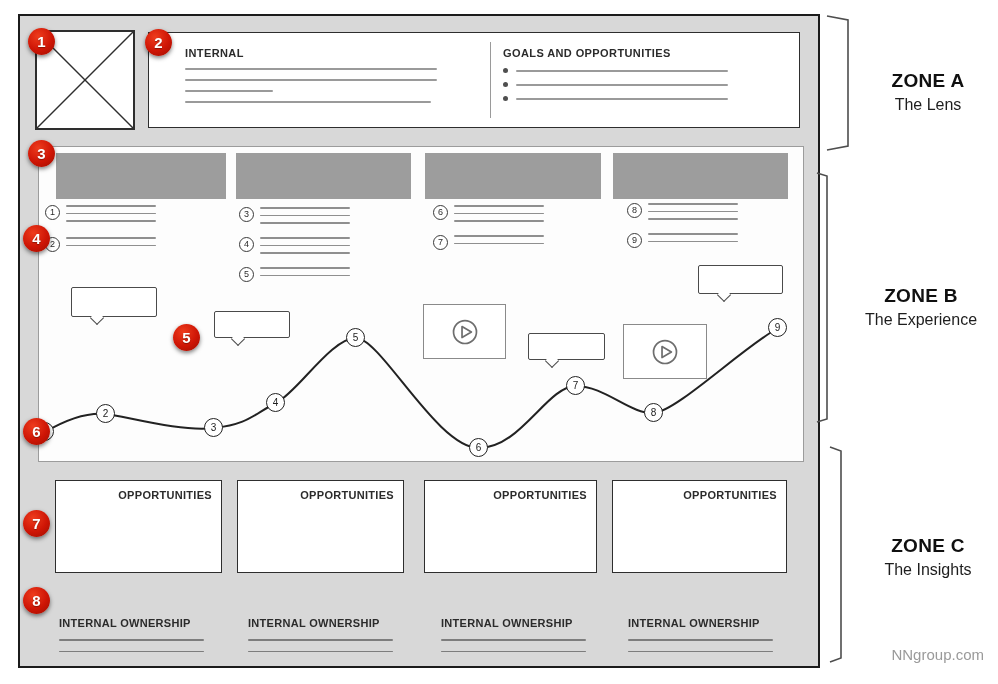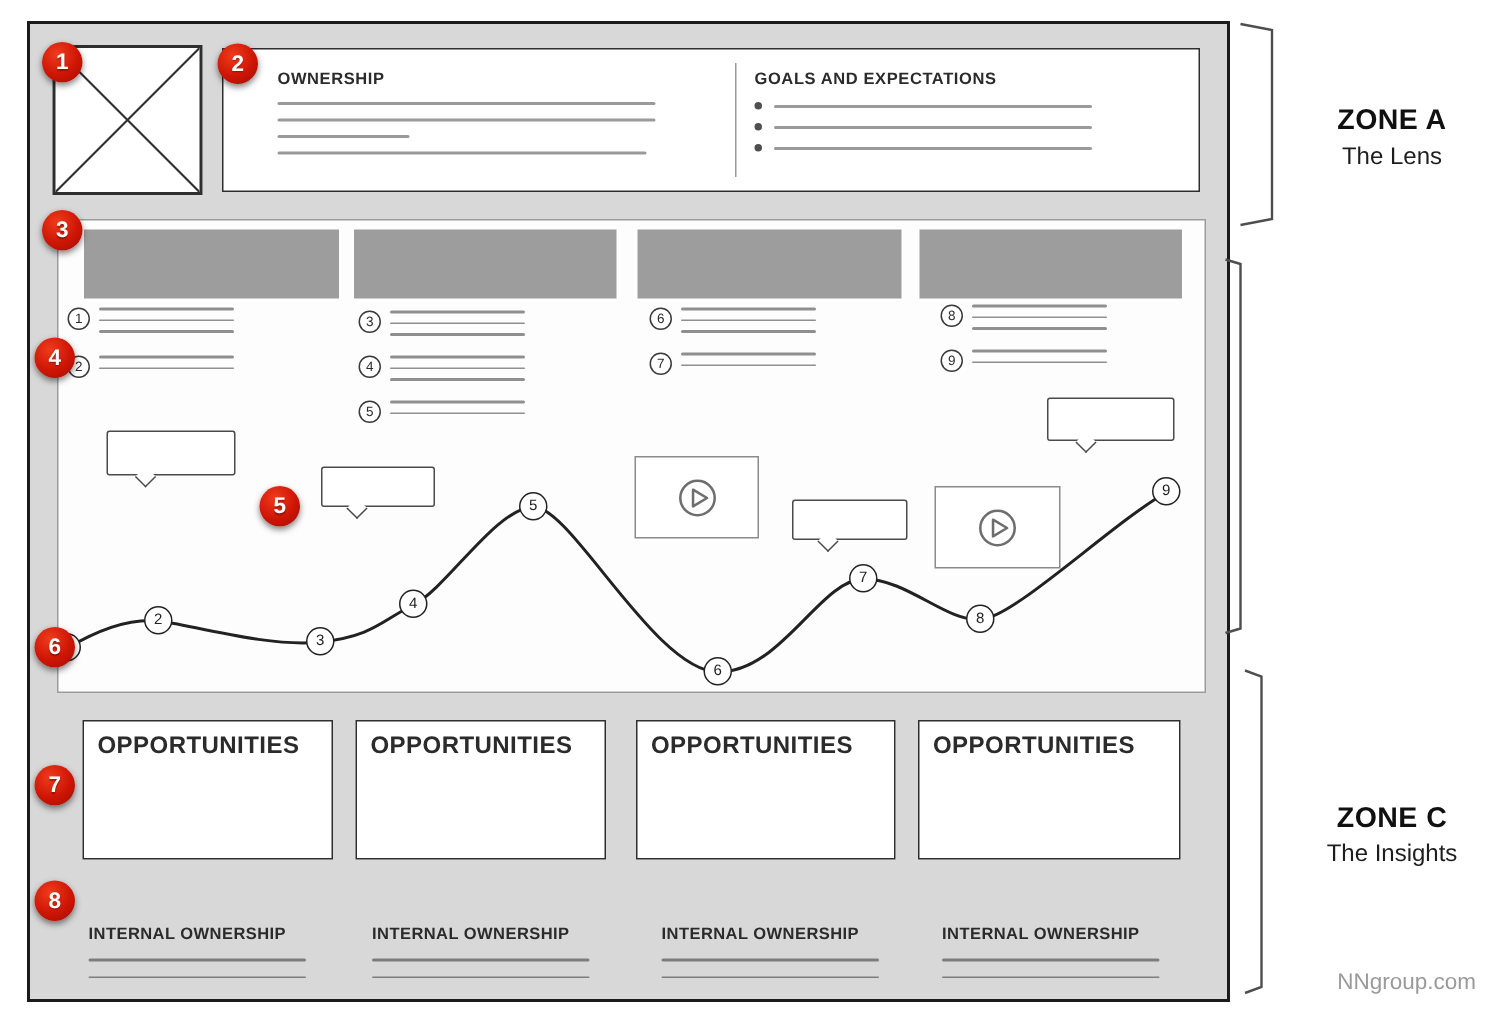--- a/index.html
+++ b/index.html
@@ -65,21 +65,21 @@
     position:absolute; width:19px; height:19px; border-radius:50%;
     background:#fff; border:1.5px solid #222; box-sizing:border-box;
     font-size:10px; color:#222; display:flex; align-items:center; justify-content:center;
   }
 
   
   .opp-box {
     position:absolute; top:464px; height:93px; background:#fff;
     border:1.5px solid #2e2e2e; box-sizing:border-box; padding:8px 9px;
   }
-  .opp-title { font-size:16px; font-weight:bold; letter-spacing:.3px; color:#2b2b2b; }
+  .opp-title { font-size:11px; font-weight:bold; letter-spacing:.3px; color:#2b2b2b;text-align:right; }
   .ownership { position:absolute; top:601px; }
   .own-title { font-size:11px; font-weight:bold; letter-spacing:.3px; color:#2b2b2b; }
   .ownership .ln { width:145px; margin-top:10px; background:#7d7d7d; height:1.5px; }
 
   
   .marker {
     position:absolute; width:27px; height:27px; border-radius:50%;
     background:radial-gradient(circle at 38% 30%, #ee3c1d 0%, var(--marker-red,#ce1505) 55%, #9d0e00 100%);
     color:#fff; font-size:15px; font-weight:bold;
     display:flex; align-items:center; justify-content:center;
@@ -104,31 +104,31 @@
 
     <div class="persona">
       <svg viewBox="0 0 100 100" preserveAspectRatio="none">
         <line x1="0" y1="0" x2="100" y2="100" stroke="#2e2e2e" stroke-width="1.5"></line>
         <line x1="100" y1="0" x2="0" y2="100" stroke="#2e2e2e" stroke-width="1.5"></line>
       </svg>
     </div>
 
     <div class="lens-panel">
       <div class="scenario-col">
-        <div class="panel-title">OWNERSHIP</div>
+        <div class="panel-title">INTERNAL</div>
         <div class="scenario-lines">
           <i class="ln" style="width:252px"></i>
           <i class="ln" style="width:252px"></i>
           <i class="ln" style="width:88px"></i>
           <i class="ln" style="width:246px"></i>
         </div>
       </div>
       <div class="vdivider"></div>
       <div class="goals-col">
-        <div class="panel-title">GOALS AND EXPECTATIONS</div>
+        <div class="panel-title">GOALS AND OPPORTUNITIES</div>
         <div class="goal-row">
             <span class="dot"></span>
             <i class="ln" style="width:212px"></i>
           </div>
         <div class="goal-row">
             <span class="dot"></span>
             <i class="ln" style="width:212px"></i>
           </div>
         <div class="goal-row">
             <span class="dot"></span>
@@ -303,19 +303,23 @@
   <svg class="brackets" width="998" height="684">
     <polyline points="827,16 848,20 848,146 827,150"></polyline>
     <polyline points="817,173 827,176 827,419 817,422"></polyline>
     <polyline points="830,447 841,451 841,658 830,662"></polyline>
   </svg>
 
   <div class="zone-label" style="left:852px;top:70px">
     <div class="zl-title">ZONE A</div>
     <div class="zl-sub">The Lens</div>
   </div>
+  <div class="zone-label" style="left:845px;top:285px">
+    <div class="zl-title">ZONE B</div>
+    <div class="zl-sub">The Experience</div>
+  </div>
   <div class="zone-label" style="left:852px;top:535px">
     <div class="zl-title">ZONE C</div>
     <div class="zl-sub">The Insights</div>
   </div>
 
   <div class="credit">NNgroup.com</div>
 </div>
 
 </body></html>

